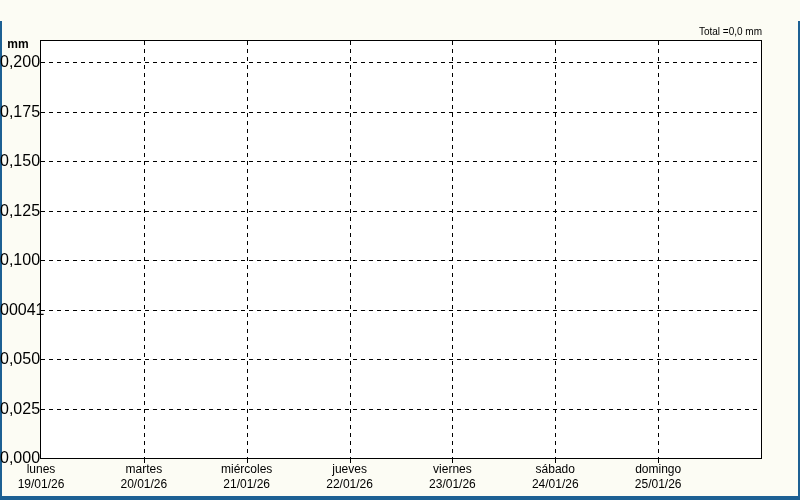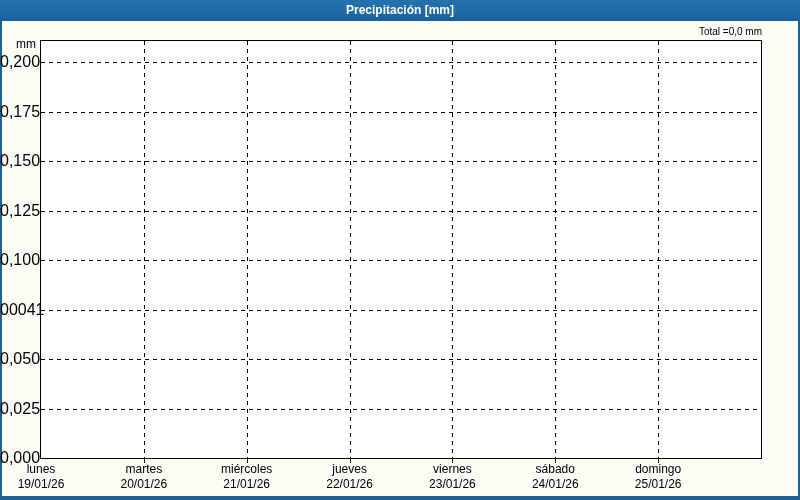--- a/index.html
+++ b/index.html
@@ -15,22 +15,22 @@
     text-align:center;line-height:21px;
   }
   .win-border{position:absolute;background:#1D6093;}
   .wb-left{left:0;top:21px;bottom:0;width:2px;}
   .wb-right{right:0;top:21px;bottom:0;width:2px;}
   .wb-bottom{left:0;bottom:0;height:4px;width:800px;}
   .total-label{
     position:absolute;top:25px;right:38px;font-size:10px;line-height:14px;
   }
   .unit-label{
-    position:absolute;left:0;top:38px;width:36px;text-align:right;
-    font-size:12px;line-height:12px;
+    position:absolute;left:0;top:38px;width:36px;text-align:center;
+    font-size:12px;line-height:12px;font-weight:bold;
   }
   .plot{
     position:absolute;left:40px;top:40px;width:722px;height:419px;
     border:1px solid #000;background:#fff;
   }
   .hgrid{
     position:absolute;left:0;width:100%;height:1px;
     background:repeating-linear-gradient(90deg,#000 0,#000 4px,transparent 4px,transparent 8px);
   }
   .vgrid{
@@ -44,23 +44,20 @@
   .btick{position:absolute;width:1px;height:4px;background:#000;}
   .xcat{
     position:absolute;top:462px;transform:translateX(-50%);
     text-align:center;font-size:12px;line-height:15px;white-space:nowrap;
   }
 </style>
 </head>
 <body>
 
 <div class="window">
-  <div class="titlebar">
-    <span>Precipitación [mm]</span>
-  </div>
 
   <div class="total-label">Total =0,0 mm</div>
   <div class="unit-label">mm</div>
 
   <div class="plot">
       <div class="hgrid" style="top: 367.5px;"></div>
       <div class="hgrid" style="top: 318px;"></div>
       <div class="hgrid" style="top: 268.5px;"></div>
       <div class="hgrid" style="top: 219px;"></div>
       <div class="hgrid" style="top: 169.5px;"></div>

